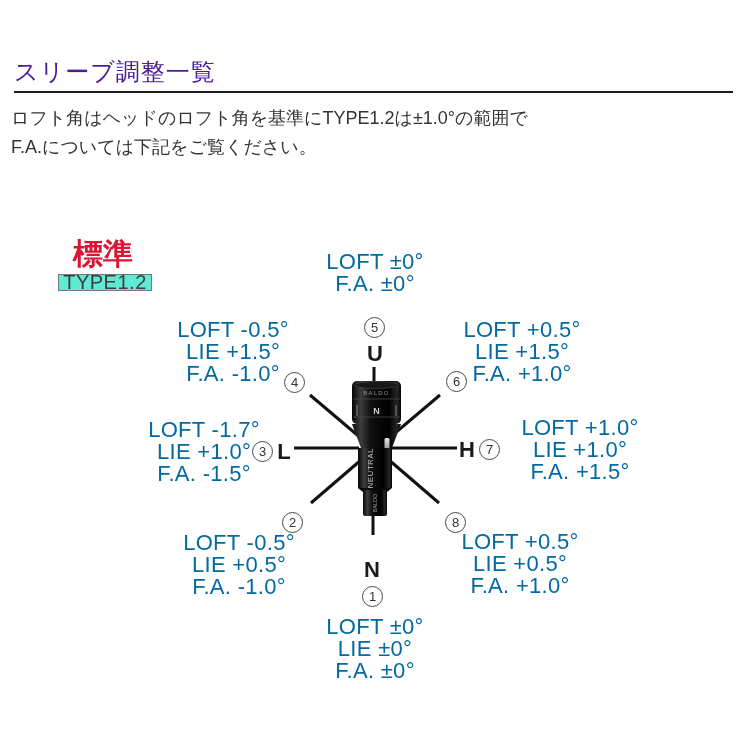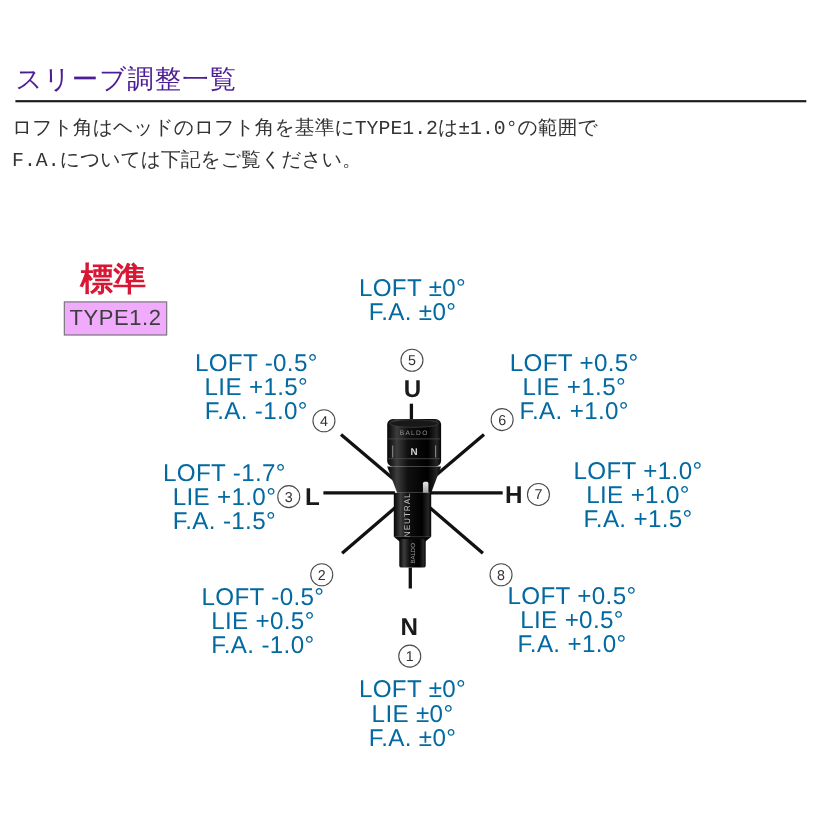--- a/index.html
+++ b/index.html
@@ -1,25 +1,25 @@
 <!DOCTYPE html>
 <html><head>
 <meta charset="utf-8">
 <style>
   html,body{margin:0;padding:0;background:#fff;}
   .page{position:relative;width:750px;height:750px;background:#ffffff;overflow:hidden;
         font-family:"Liberation Sans","DejaVu Sans",sans-serif;}
   .page-title{position:absolute;left:14px;top:56px;font-size:24px;color:#4c1d95;letter-spacing:1px;}
   .title-rule{position:absolute;left:14px;top:91px;width:719px;height:2px;background:#1d1d1d;}
-  .desc{position:absolute;left:11px;top:104px;font-size:18px;line-height:29px;color:#333;font-family:Liberation Mono, monospace;}
+  .desc{position:absolute;left:11px;top:104px;font-size:18px;line-height:29px;color:#333;}
   .standard{position:absolute;left:49px;top:234px;width:84px;text-align:right;
             font-size:30px;font-weight:700;}
-  .type-box{position:absolute;left:58px;top:274px;width:94px;height:31px;border:1.5px solid #777;
+  .type-box{position:absolute;left:58px;top:274px;width:94px;height:17px;border:1.5px solid #777;
             display:flex;align-items:center;justify-content:center;font-size:20px;color:#3d3d3d;
-            letter-spacing:0.5px;box-sizing:border-box;background:#f0abfc;}
+            letter-spacing:0.5px;box-sizing:border-box;background:#5eead4;}
   .vals{position:absolute;width:150px;text-align:center;font-size:22px;line-height:22px;
         color:#0369a1;letter-spacing:0.3px;white-space:nowrap;}
   .num-circle{position:absolute;width:21px;height:21px;box-sizing:border-box;border:1.5px solid #4a4a4a;
         border-radius:50%;display:flex;align-items:center;justify-content:center;
         font-size:13px;color:#333;background:#fff;}
   .dir-letter{position:absolute;width:30px;text-align:center;font-size:22px;font-weight:700;
         color:#1a1a1a;line-height:24px;}
   .spokes{position:absolute;left:0;top:0;pointer-events:none;}
   .sleeve{position:absolute;left:340px;top:378px;}
 </style>

